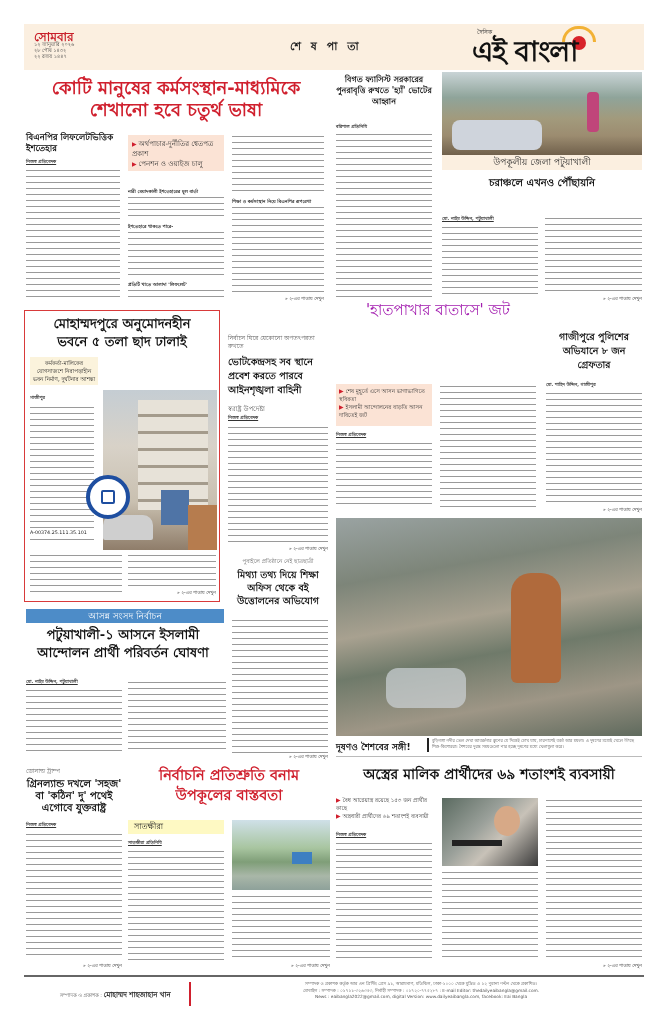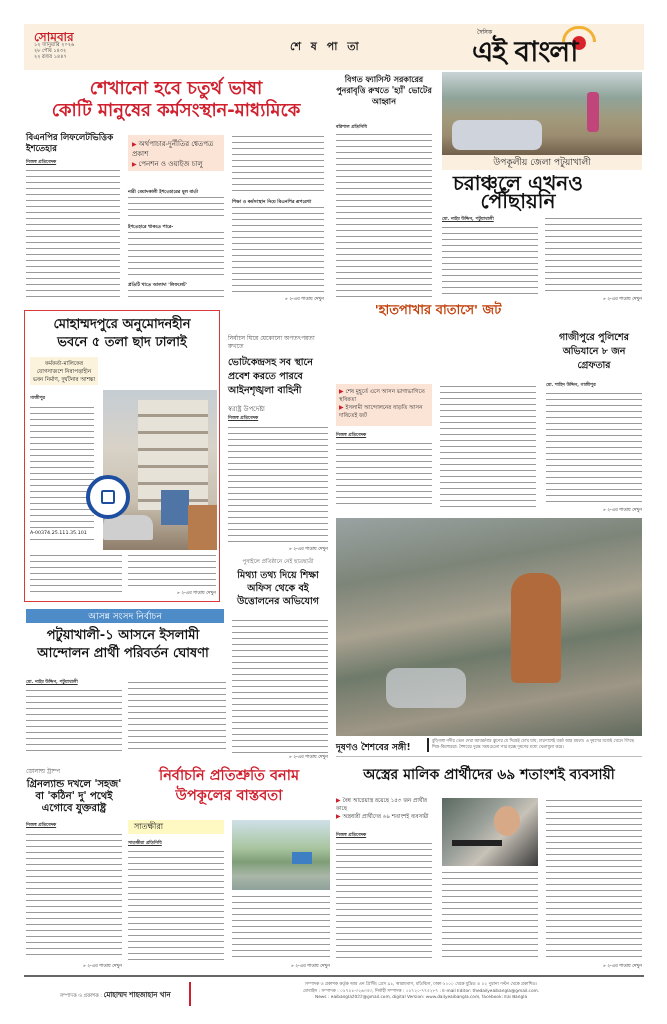--- a/index.html
+++ b/index.html
@@ -40,22 +40,22 @@
   <div>২৮ পৌষ ১৪৩২</div>
   <div>২২ রজব ১৪৪৭</div>
 </div>
 <div class="abs section">শে ষ পা তা</div>
 <div class="abs logo-arc"></div>
 <div class="abs logo-dot"></div>
 <div class="abs logo-small">দৈনিক</div>
 <div class="abs logo">এই বাংলা</div>
 
 <div class="abs h-red" style="left:22px;top:77px;width:308px;font-size:18px;line-height:22px">
+  <div>কোটি মানুষের কর্মসংস্থান-মাধ্যমিকে</div>
   <div>শেখানো হবে চতুর্থ ভাষা</div>
-  <div>কোটি মানুষের কর্মসংস্থান-মাধ্যমিকে</div>
 </div>
 <div class="abs h-black" style="left:26px;top:132px;width:95px;font-size:8.5px;line-height:11px">বিএনপির লিফলেটভিত্তিক ইশতেহার</div>
 <div class="abs byline" style="left:26px;top:159px">নিজস্ব প্রতিবেদক</div>
 <div class="abs txt lines" style="left:26px;top:168px;width:94px;height:130px"></div>
 <div class="abs box-pink" style="left:128px;top:135px;width:96px;height:36px;padding:4px 4px">
   <div class="bullet">অর্থপাচার-দুর্নীতির শ্বেতপত্র প্রকাশ</div>
   <div class="bullet">পেনশন ও ওয়াইজ চালু</div>
 </div>
 <div class="abs" style="left:128px;top:188px;width:96px;font-size:4.6px;font-weight:bold">নারী মেয়াদকালী ইশতেহারের মূল বার্তা</div>
 <div class="abs lines" style="left:128px;top:195px;width:96px;height:26px"></div>
@@ -70,21 +70,21 @@
 
 <div class="abs h-black" style="left:336px;top:74px;width:96px;font-size:8px;line-height:11px;text-align:center">বিগত ফ্যাসিস্ট সরকারের পুনরাবৃত্তি রুখতে 'হ্যাঁ' ভোটের আহ্বান</div>
 <div class="abs byline" style="left:336px;top:124px;text-decoration:none">বরিশাল প্রতিনিধি</div>
 <div class="abs lines" style="left:336px;top:132px;width:96px;height:168px"></div>
 
 <div class="abs photo" style="left:442px;top:72px;width:200px;height:85px;background:linear-gradient(180deg,#c9d4d6 0%,#8fa49a 30%,#a29a7c 55%,#9c8c70 75%,#6c5c48 100%)">
   <div class="abs" style="left:145px;top:20px;width:12px;height:40px;background:#c0457a;border-radius:4px"></div>
   <div class="abs" style="left:10px;top:48px;width:90px;height:30px;background:#cfd4dc;border-radius:8px"></div>
 </div>
 <div class="abs caption-box" style="left:442px;top:155px;width:200px;height:15px;line-height:15px">উপকূলীয় জেলা পটুয়াখালী</div>
-<div class="abs h-black" style="left:418px;top:174px;width:200px;font-size:20px;line-height:18px;text-align:center">
+<div class="abs h-black" style="left:442px;top:174px;width:200px;font-size:10px;line-height:18px;text-align:center">
   <div>চরাঞ্চলে এখনও পৌঁছায়নি</div>
 </div>
 <div class="abs byline" style="left:442px;top:216px">মো. নাইম উদ্দিন, পটুয়াখালী</div>
 <div class="abs lines" style="left:442px;top:225px;width:96px;height:72px"></div>
 <div class="abs lines" style="left:545px;top:216px;width:97px;height:80px"></div>
 <div class="abs more" style="left:545px;top:296px;width:97px">» ২-এর পাতায় দেখুন</div>
 
 <div class="abs red-frame" style="left:24px;top:310px;width:196px;height:292px"></div>
 <div class="abs h-black" style="left:26px;top:315px;width:192px;font-size:13px;line-height:18px;text-align:center">
   <div>মোহাম্মদপুরে অনুমোদনহীন</div>
@@ -111,21 +111,21 @@
 <div class="abs h-black" style="left:228px;top:355px;width:100px;font-size:9.5px;line-height:14px">ভোটকেন্দ্রসহ সব স্থানে প্রবেশ করতে পারবে আইনশৃঙ্খলা বাহিনী</div>
 <div class="abs" style="left:228px;top:404px;font-size:6.5px;color:#555">স্বরাষ্ট্র উপদেষ্টা</div>
 <div class="abs byline" style="left:228px;top:415px">নিজস্ব প্রতিবেদক</div>
 <div class="abs lines" style="left:228px;top:425px;width:100px;height:120px"></div>
 <div class="abs more" style="left:228px;top:546px;width:100px">» ২-এর পাতায় দেখুন</div>
 
 <div class="abs" style="left:228px;top:558px;width:100px;font-size:5.5px;color:#666;text-align:center">পুবাইলে প্রতিষ্ঠানে নেই ছাত্রছাত্রী</div>
 <div class="abs h-black" style="left:228px;top:568px;width:100px;font-size:9.5px;line-height:13px;text-align:center">মিথ্যা তথ্য দিয়ে শিক্ষা অফিস থেকে বই উত্তোলনের অভিযোগ</div>
 <div class="abs byline" style="left:442px;top:608px">মো. শাহিদ উদ্দিন, গাজীপুর</div>
 
-<div class="abs" style="left:334px;top:301px;width:208px;font-size:13px;line-height:18px;font-weight:bold;color:#c2410c;text-align:center">
+<div class="abs" style="left:334px;top:301px;width:208px;font-size:15px;line-height:18px;font-weight:normal;color:#a21caf;text-align:center">
   <div>'হাতপাখার বাতাসে' জট</div>
 </div>
 <div class="abs box-pink" style="left:336px;top:384px;width:96px;height:42px;padding:3px">
   <div class="bullet" style="font-size:5.5px;line-height:8px">শেষ মুহূর্তে এসে আসন ভাগাভাগিতে স্থবিরতা</div>
   <div class="bullet" style="font-size:5.5px;line-height:8px">ইসলামী আন্দোলনের বাড়তি আসন দাবিতেই জট</div>
 </div>
 <div class="abs byline" style="left:336px;top:432px">নিজস্ব প্রতিবেদক</div>
 <div class="abs lines" style="left:336px;top:441px;width:96px;height:66px"></div>
 <div class="abs lines" style="left:440px;top:384px;width:96px;height:124px"></div>
 

